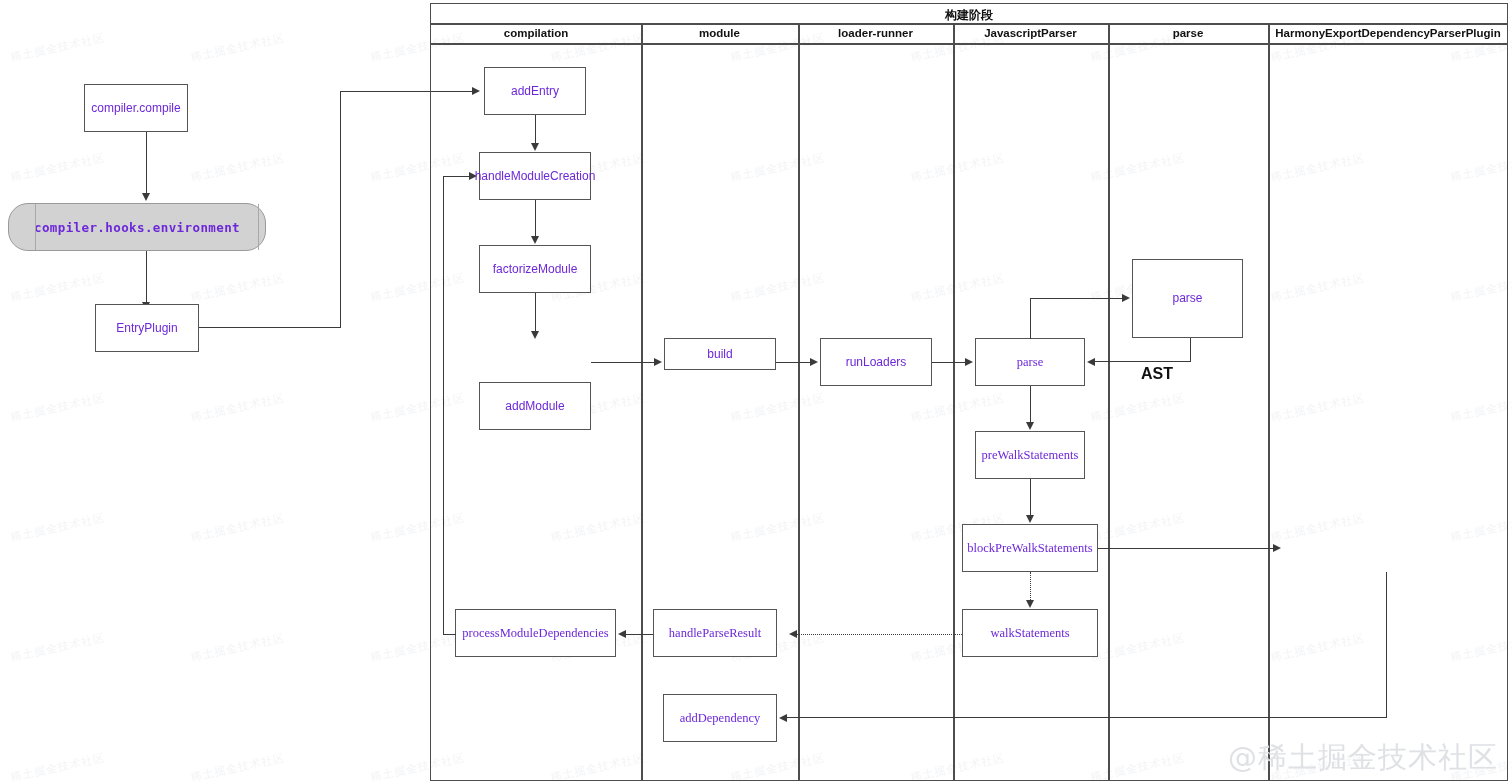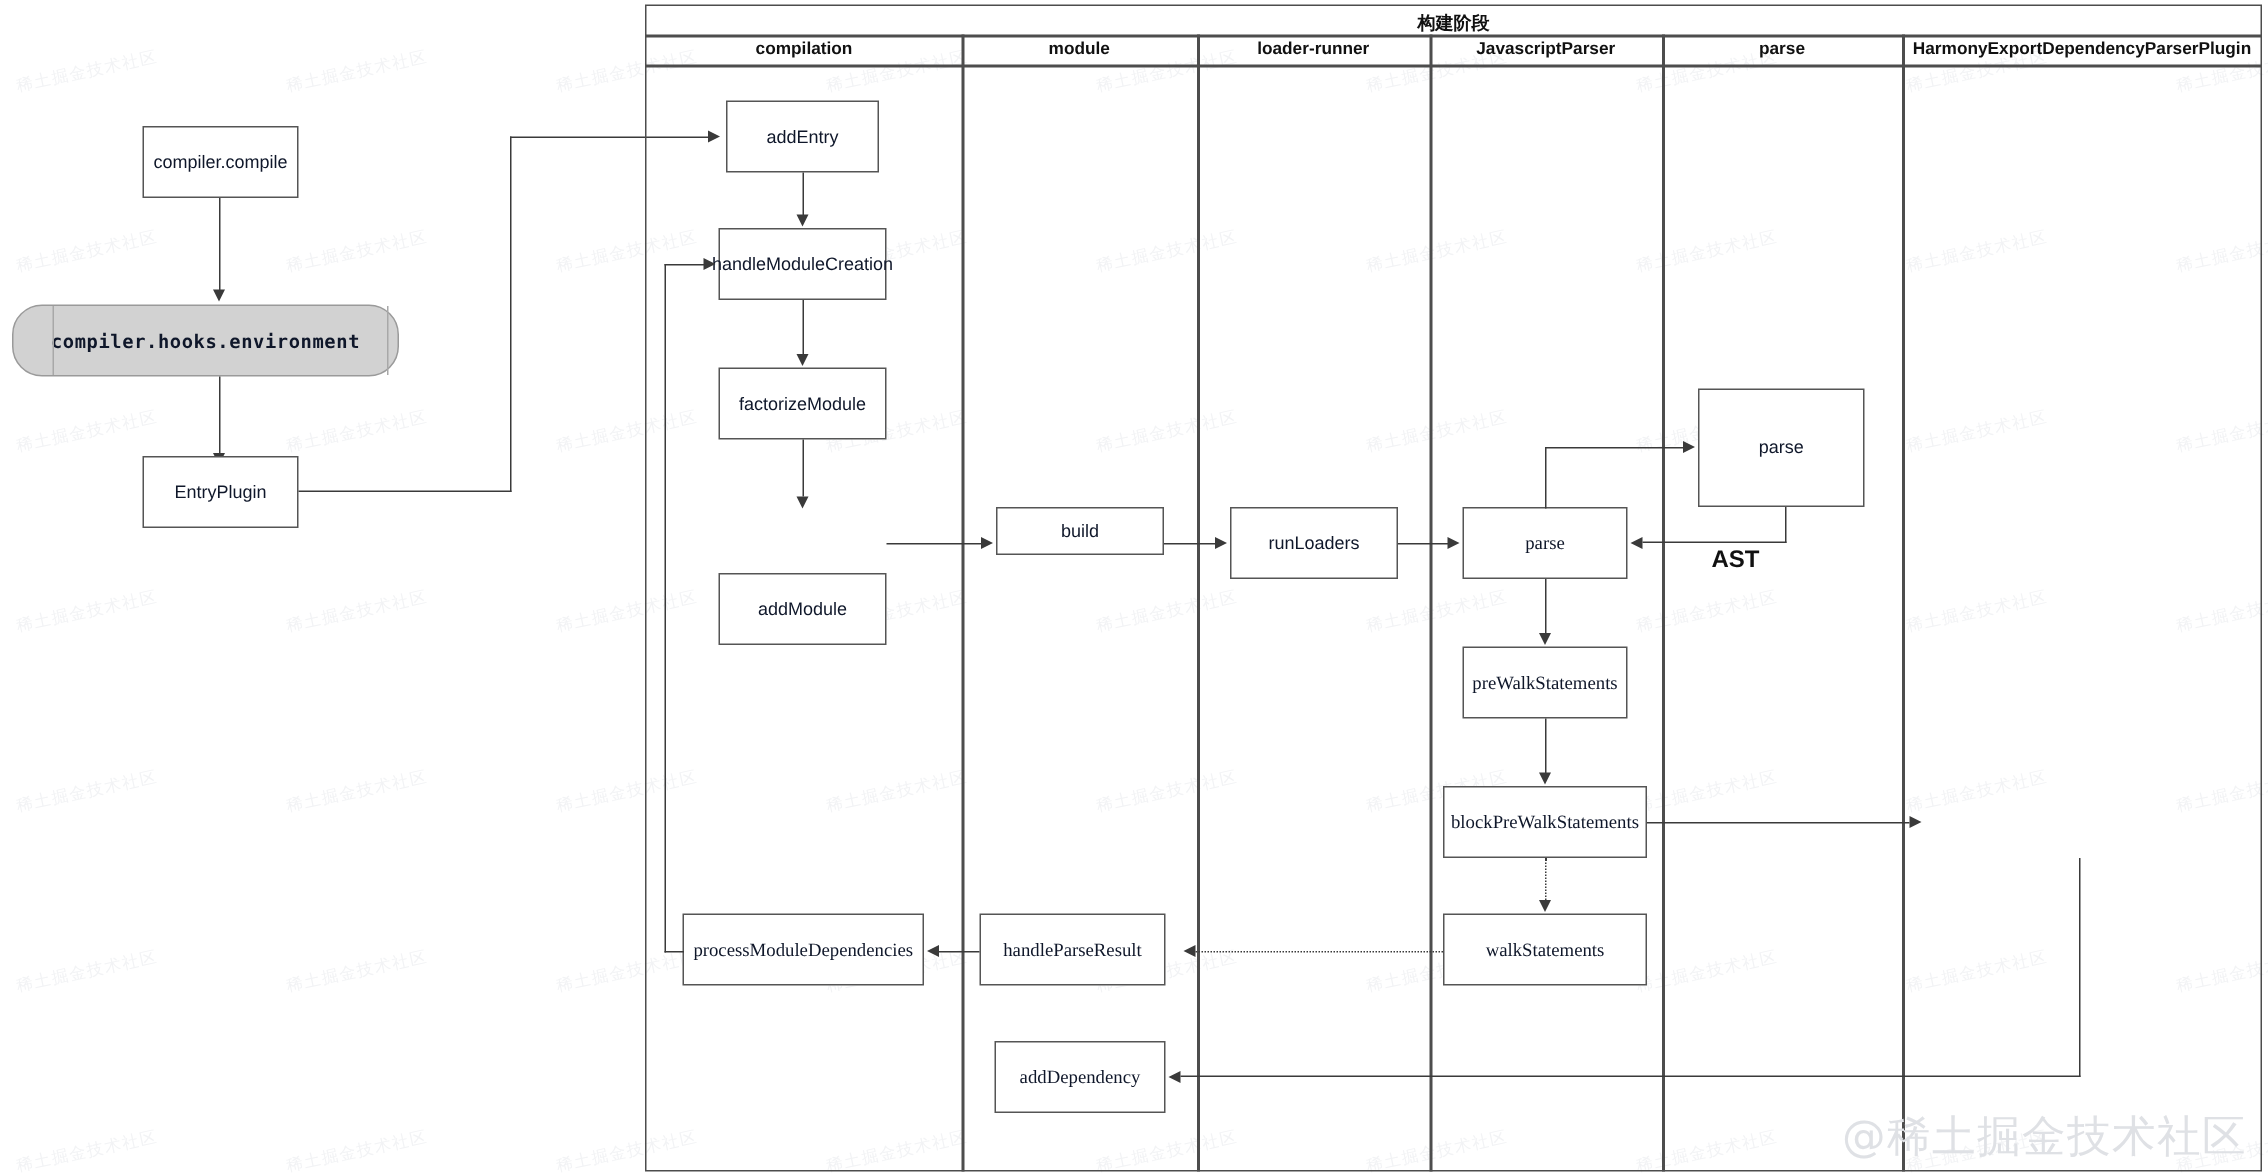--- a/index.html
+++ b/index.html
@@ -62,21 +62,21 @@
   }
 
   
   .node{
     position:absolute;
     box-sizing:border-box;
     border:1.2px solid #555;
     background:#ffffff;
     display:flex;align-items:center;justify-content:center;
     text-align:center;
-    color:#0f172a;
+    color:#6d28d9;
     line-height:1.2;
   }
   .node.sans{font-family:"Liberation Sans", sans-serif;font-size:12px;}
   .node.serif{font-family:"Liberation Serif", serif;font-size:12.5px;}
   .node.gray{
     background:#d2d2d2;
     border:1.2px solid #9a9a9a;
     font-family:"DejaVu Sans Mono", monospace;
     font-weight:bold;
     font-size:12.5px;
@@ -168,21 +168,21 @@
       <div class="wm" style="left: 190px; top: 760px;">稀土掘金技术社区</div>
       <div class="wm" style="left: 370px; top: 760px;">稀土掘金技术社区</div>
       <div class="wm" style="left: 550px; top: 760px;">稀土掘金技术社区</div>
       <div class="wm" style="left: 730px; top: 760px;">稀土掘金技术社区</div>
       <div class="wm" style="left: 910px; top: 760px;">稀土掘金技术社区</div>
       <div class="wm" style="left: 1090px; top: 760px;">稀土掘金技术社区</div>
       <div class="wm" style="left: 1270px; top: 760px;">稀土掘金技术社区</div>
       <div class="wm" style="left: 1450px; top: 760px;">稀土掘金技术社区</div>
     </div>
 
-  <div class="node sans" style="left:95px;top:84px;width:104px;height:48px;">compiler.compile</div>
+  <div class="node sans" style="left:84px;top:84px;width:104px;height:48px;">compiler.compile</div>
 
   <div class="ln v" style="left:146px;top:132px;height:62px;"></div>
   <div class="arw down" style="left:141.5px;top:193px;"></div>
 
   <div class="node gray" style="left:8px;top:203px;width:258px;height:48px;border-radius:20px;">compiler.hooks.environment</div>
   <div class="gdiv" style="left:35px;top:204px;height:46px;"></div>
   <div class="gdiv" style="left:258px;top:204px;height:46px;"></div>
 
   <div class="ln v" style="left:146px;top:251px;height:52px;"></div>
   <div class="arw down" style="left:141.5px;top:302px;"></div>

